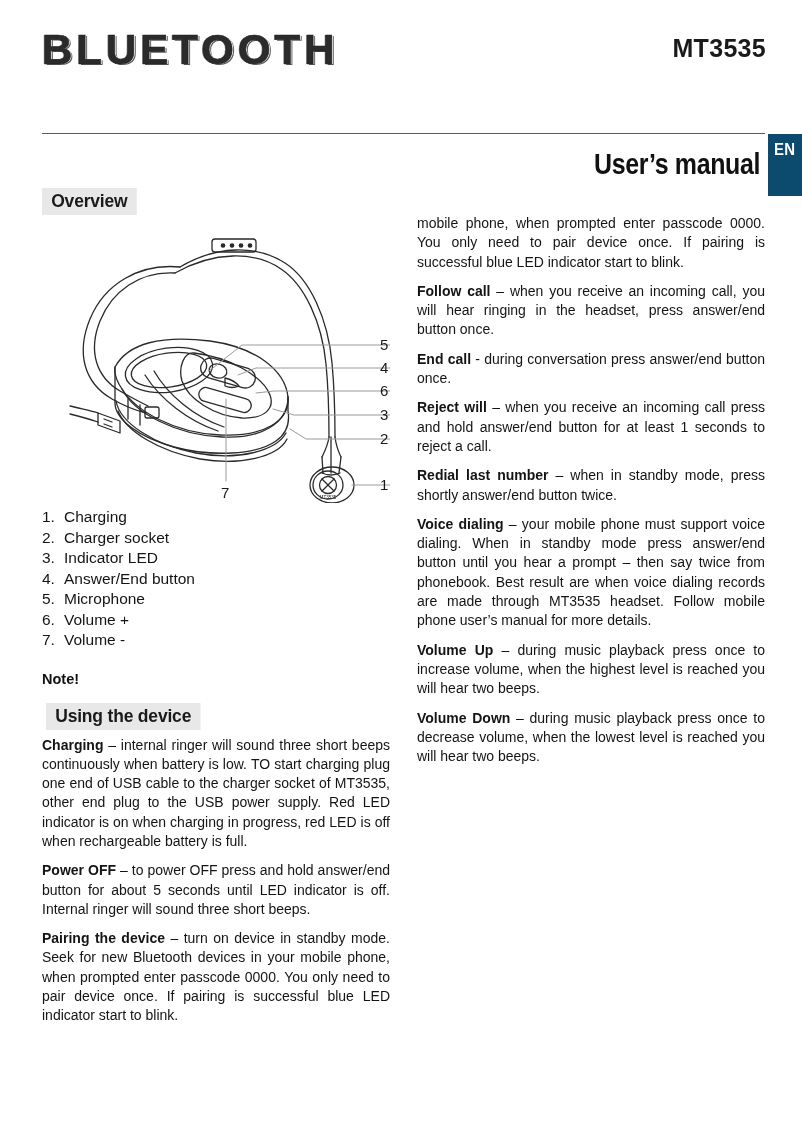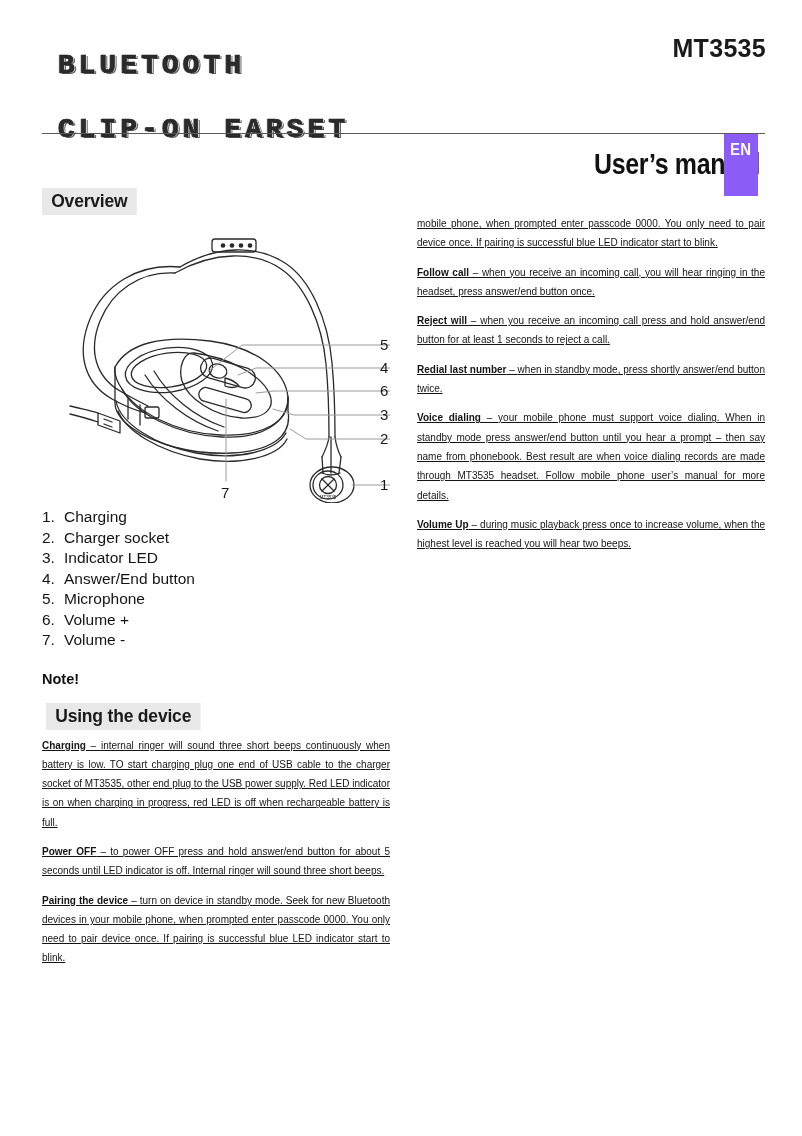--- a/index.html
+++ b/index.html
@@ -31,27 +31,27 @@
     width: 724px;
     height: 110px;
   }
   .title-block {
     position: absolute;
     left: 0;
     top: 0;
     width: 540px;
   }
   .display-title {
-    font-family: Liberation Mono, monospace;
-    font-weight: bold;
-    font-size: 28px;
+    font-family: Liberation Sans, sans-serif;
+    font-weight: bold;
+    font-size: 42px;
     line-height: 48px;
     letter-spacing: 4px;
     color: #2b2b2b;
-    margin: 16px;
+    margin: 0;
     white-space: nowrap;
     text-shadow:
       1px 0 0 #ffffff,
       2px 1px 0 #5d5d5d,
       -1px 0 0 #8c8c8c;
     -webkit-text-stroke: 0.6px #1d1d1d;
   }
   .display-title.line2 {
     margin-top: 4px;
   }
@@ -82,25 +82,25 @@
     font-weight: bold;
     letter-spacing: -0.4px;
     color: #111111;
     transform: scaleX(0.86);
     transform-origin: 100% 50%;
     white-space: nowrap;
   }
 
   .lang-tab {
     position: absolute;
-    left: 724px;
+    left: 768px;
     top: 134px;
     width: 34px;
     height: 62px;
-    background: #8b5cf6;
+    background: #0c4a6e;
   }
   .lang-tab span {
     position: absolute;
     left: 6px;
     top: 6px;
     color: #ffffff;
     font-size: 17px;
     font-weight: bold;
     letter-spacing: 0.3px;
     transform: scaleX(0.88);
@@ -163,39 +163,37 @@
     margin-top: 19px;
     font-size: 14.5px;
     line-height: 19px;
     font-weight: bold;
     color: #111111;
   }
 
   
   p.body {
     margin: 0 0 10px 0;
-    font-size: 10px;
+    font-size: 14px;
     line-height: 19.3px;
     text-align: justify;
     color: #141414;
     hyphens: manual;
-    text-decoration: underline;
   }
   p.body b { font-weight: bold; }
   .col-right p.body:first-child { margin-top: 0; }
 </style>
 </head>
 <body>
 
 <div class="page">
 
   <div class="masthead">
     <div class="title-block">
       <div class="display-title">BLUETOOTH</div>
-      <div class="display-title line2">CLIP-ON EARSET</div>
     </div>
     <div class="model-no">MT3535</div>
   </div>
 
   <div class="rule"></div>
 
   <div class="manual-label">User’s manual</div>
 
   <div class="lang-tab">
     <span>EN</span>
@@ -355,32 +353,38 @@
   </div>
 
   <div class="col col-right">
 
     <p class="body">mobile phone, when prompted enter passcode 0000. You only need to pair device once. If pairing is successful blue LED indicator start to blink.</p>
 
     <p class="body">
       <b>Follow call</b><span> – </span><span>when you receive an incoming call, you will hear ringing in the headset, press answer/end button once.</span>
     </p>
 
+    <p class="body">
+      <b>End call</b><span> - </span><span>during conversation press answer/end button once.</span>
+    </p>
 
     <p class="body">
       <b>Reject will</b><span> – </span><span>when you receive an incoming call press and hold answer/end button for at least 1 seconds to reject a call.</span>
     </p>
 
     <p class="body">
       <b>Redial last number</b><span> – </span><span>when in standby mode, press shortly answer/end button twice.</span>
     </p>
 
     <p class="body">
-      <b>Voice dialing</b><span> – </span><span>your mobile phone must support voice dialing. When in standby mode press answer/end button until you hear a prompt – then say name from phonebook. Best result are when voice dialing records are made through MT3535 headset. Follow mobile phone user’s manual for more details.</span>
+      <b>Voice dialing</b><span> – </span><span>your mobile phone must support voice dialing. When in standby mode press answer/end button until you hear a prompt – then say twice from phonebook. Best result are when voice dialing records are made through MT3535 headset. Follow mobile phone user’s manual for more details.</span>
     </p>
 
     <p class="body">
       <b>Volume Up</b><span> – </span><span>during music playback press once to increase volume, when the highest level is reached you will hear two beeps.</span>
     </p>
 
+    <p class="body">
+      <b>Volume Down</b><span> – </span><span>during music playback press once to decrease volume, when the lowest level is reached you will hear two beeps.</span>
+    </p>
   </div>
 
 </div>
 
 </body></html>

